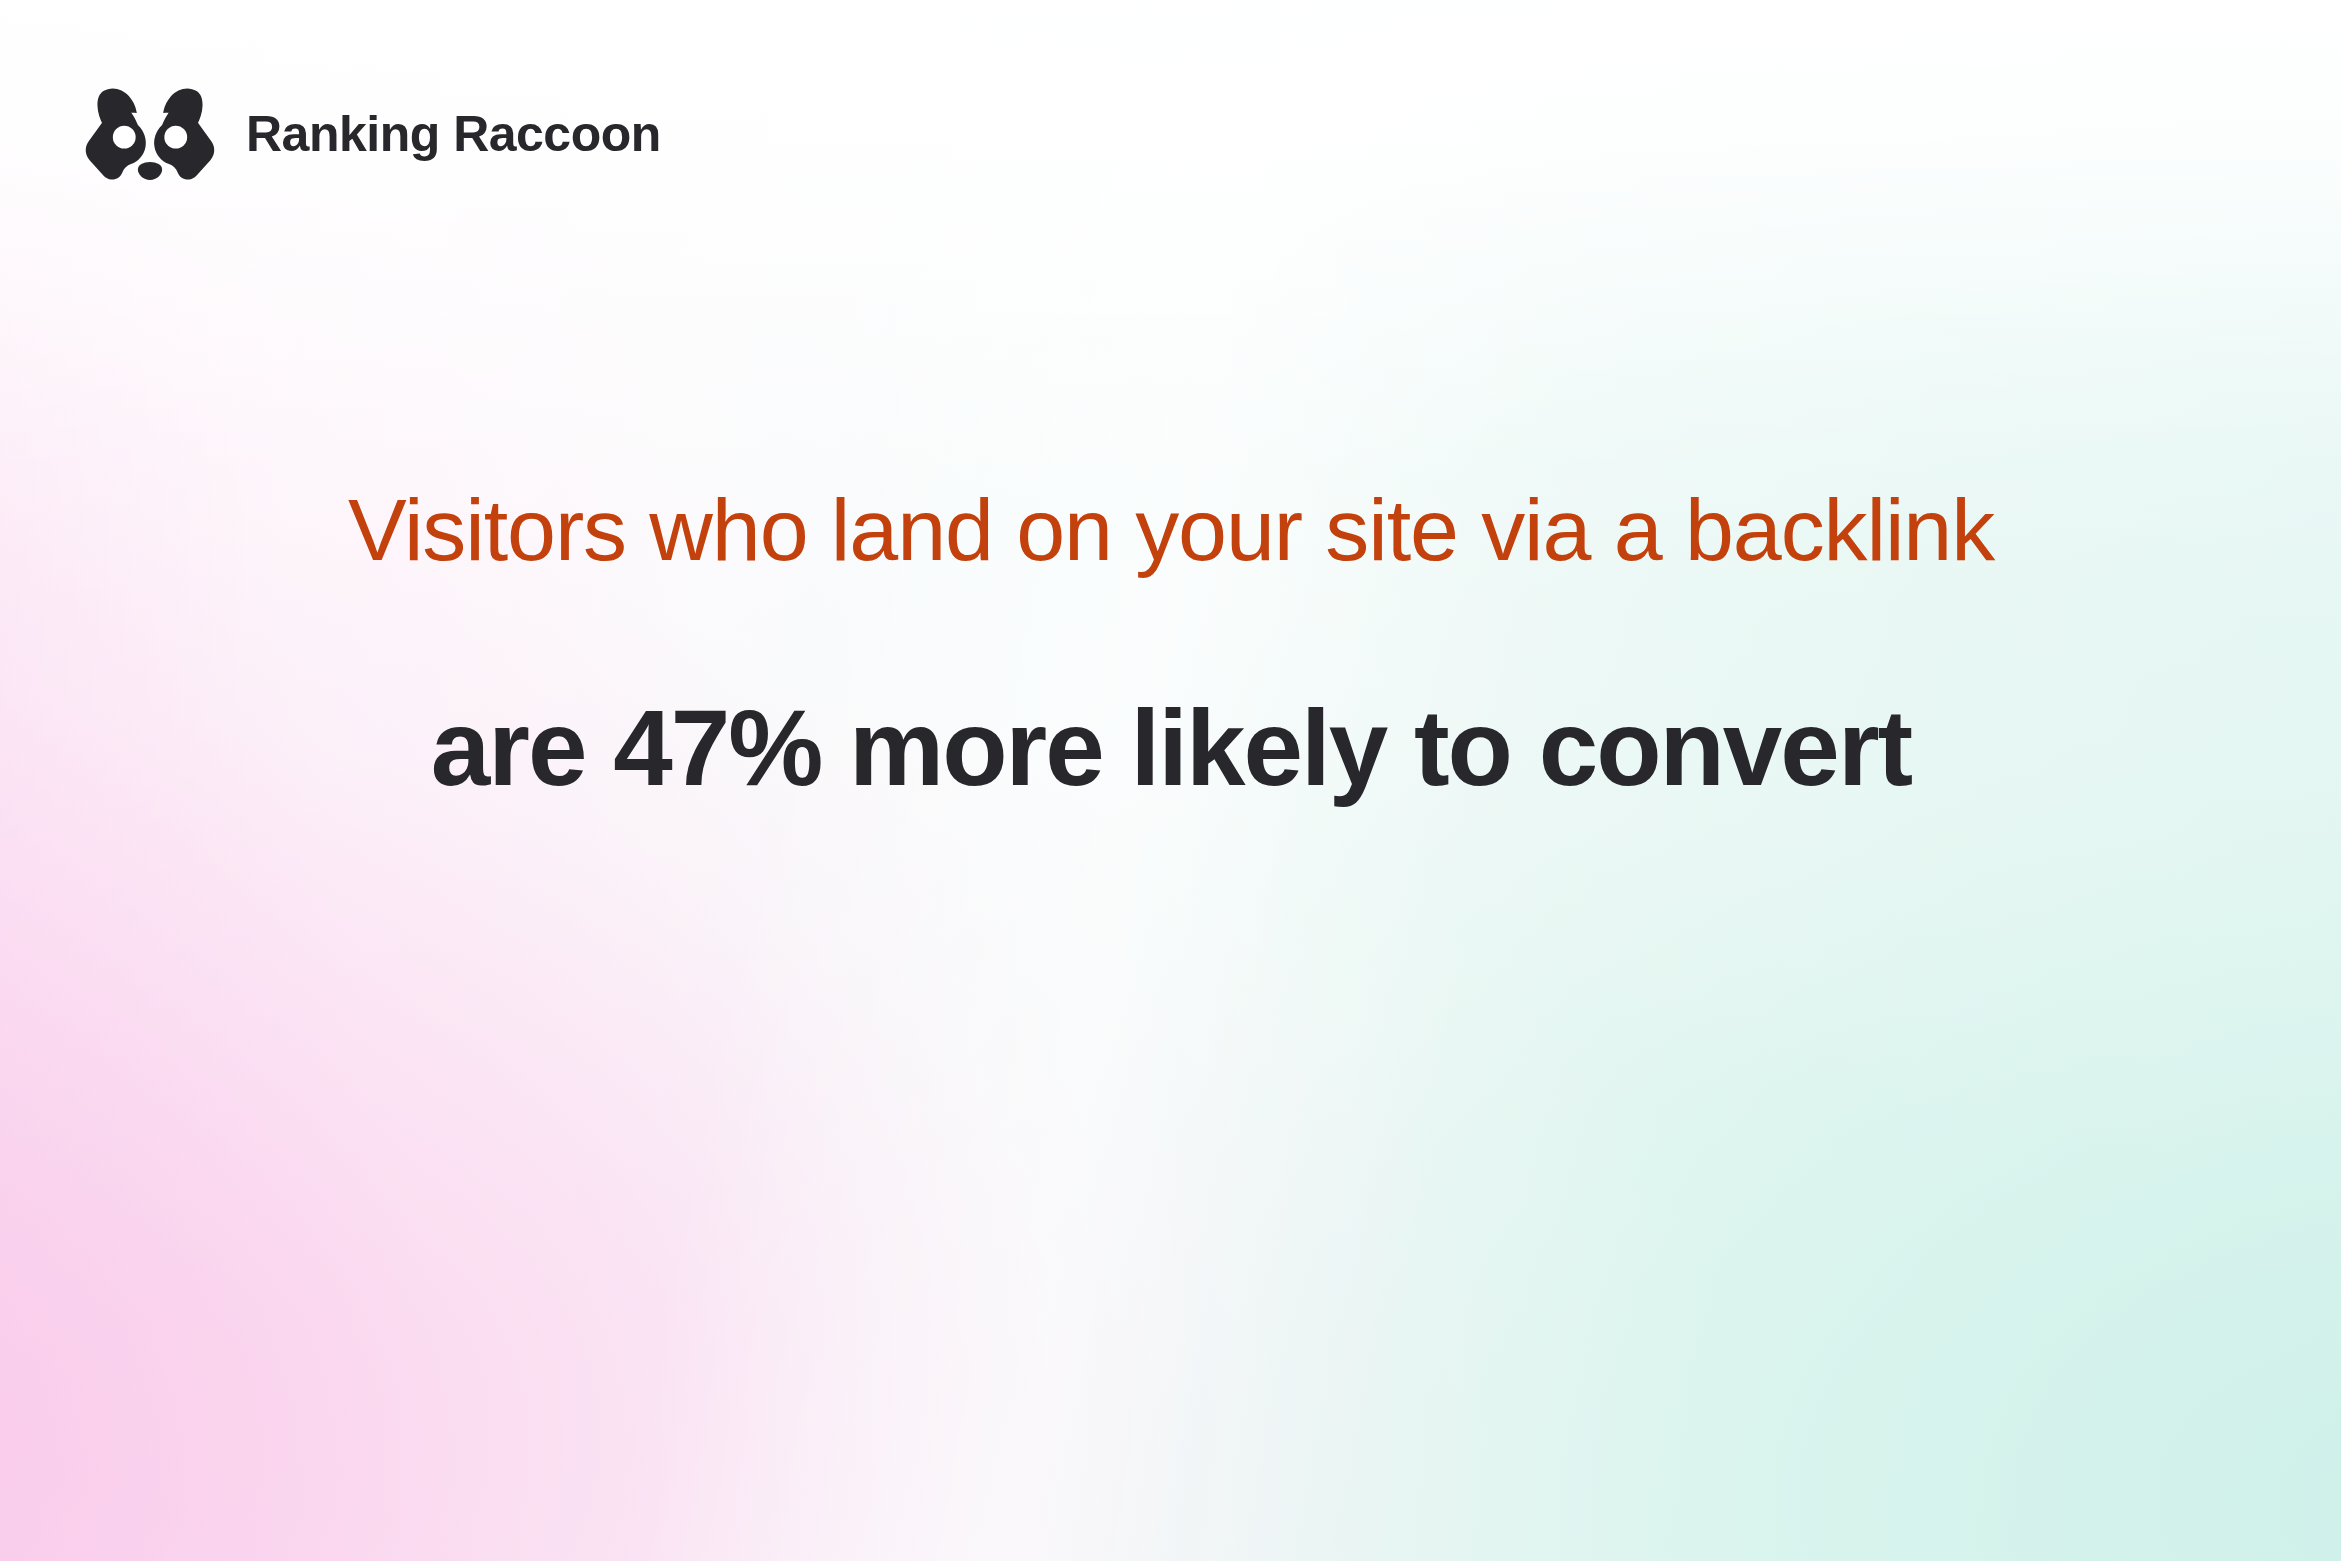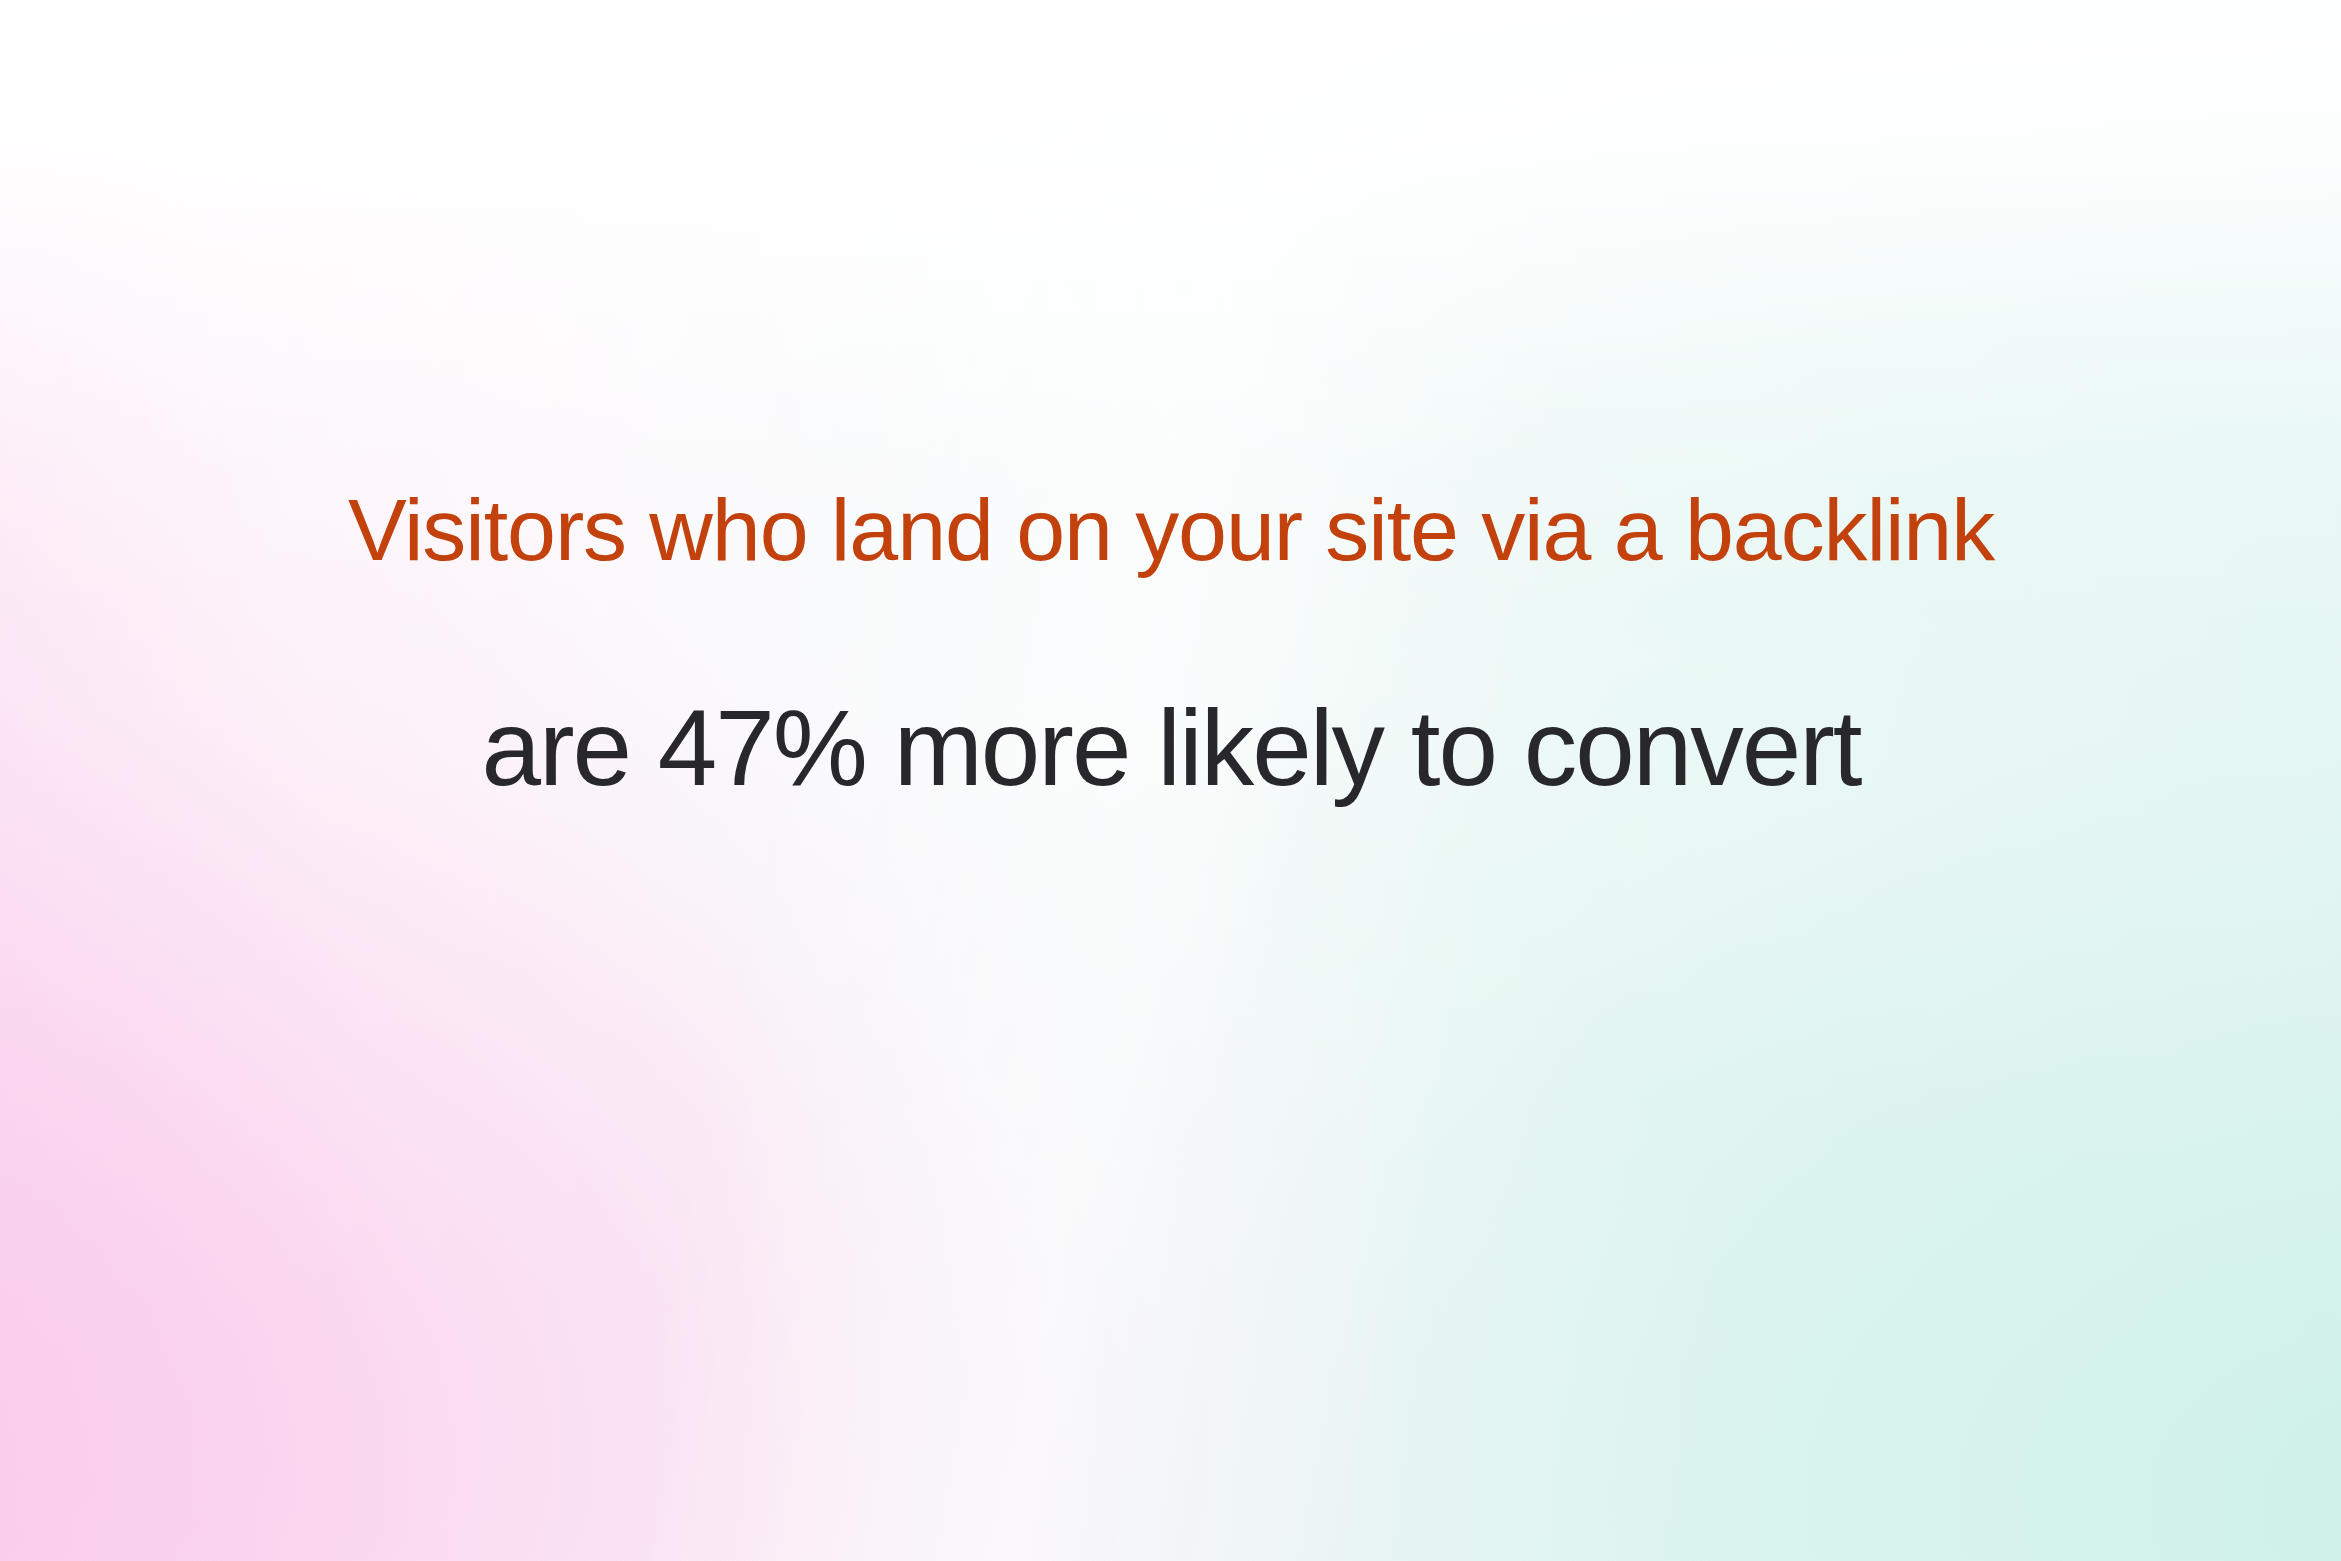--- a/index.html
+++ b/index.html
@@ -134,21 +134,21 @@
     font-weight: 400;
     letter-spacing: -1.1px;
     color: #c2410c;
     line-height: 1.15;
     margin: 0;
     white-space: nowrap;
   }
   #headline-line-2 {
     font-family: "Liberation Sans", sans-serif;
     font-size: 107px;
-    font-weight: 400;
+    font-weight: 700;
     letter-spacing: -2px;
     color: #28282c;
     line-height: 1.15;
     margin: 0;
     margin-top: 107px;
     white-space: nowrap;
   }
 </style>
 </head>
 <body>
@@ -156,20 +156,81 @@
 <div id="poster">
 
   <div class="bg-layer bg-base"></div>
   <div class="bg-layer bg-mint"></div>
   <div class="bg-layer bg-mint-top"></div>
   <div class="bg-layer bg-pink"></div>
   <div class="bg-layer bg-pink-sweep"></div>
   <div class="bg-layer bg-sheen"></div>
   <div class="bg-layer bg-white-top"></div>
 
+  <div id="brand">
+    <svg id="brand-mark" viewBox="0 0 148 104" xmlns="http://www.w3.org/2000/svg" aria-hidden="true">
+      <g fill="#28282c">
+
+        <path d="M22.5 4.5
+                 C 31.5 -1.2 43.5 1.8 50.8 10.2
+                 C 56.4 16.6 58.6 23.4 59.4 28.8
+                 C 50.5 27.6 40.2 29.4 31.6 34.2
+                 C 28.0 36.2 24.6 38.8 21.8 41.7
+                 C 18.6 35.6 16.2 28.2 15.9 21.0
+                 C 15.6 13.6 17.6 7.6 22.5 4.5 Z"></path>
+
+        <path d="M125.5 4.5
+                 C 116.5 -1.2 104.5 1.8 97.2 10.2
+                 C 91.6 16.6 89.4 23.4 88.6 28.8
+                 C 97.5 27.6 107.8 29.4 116.4 34.2
+                 C 120.0 36.2 123.4 38.8 126.2 41.7
+                 C 129.4 35.6 131.8 28.2 132.1 21.0
+                 C 132.4 13.6 130.4 7.6 125.5 4.5 Z"></path>
+
+        <path d="M60.6 42.0
+                 C 67.4 48.6 70.6 57.6 69.0 66.3
+                 C 67.4 75.1 61.2 82.3 53.0 85.3
+                 C 48.6 86.9 45.1 90.2 43.4 94.5
+                 C 41.4 99.6 36.5 102.8 31.1 102.3
+                 C 27.9 102.0 24.9 100.5 22.7 98.1
+                 L 7.2 81.0
+                 C 2.0 75.3 1.5 66.7 6.0 60.4
+                 L 28.3 29.4
+                 C 31.4 25.1 36.4 22.6 41.7 22.8
+                 C 47.0 23.0 51.8 25.8 54.6 30.3
+                 C 56.2 32.9 58.2 35.9 60.6 42.0 Z"></path>
+
+        <path d="M87.4 42.0
+                 C 80.6 48.6 77.4 57.6 79.0 66.3
+                 C 80.6 75.1 86.8 82.3 95.0 85.3
+                 C 99.4 86.9 102.9 90.2 104.6 94.5
+                 C 106.6 99.6 111.5 102.8 116.9 102.3
+                 C 120.1 102.0 123.1 100.5 125.3 98.1
+                 L 140.8 81.0
+                 C 146.0 75.3 146.5 66.7 142.0 60.4
+                 L 119.7 29.4
+                 C 116.6 25.1 111.6 22.6 106.3 22.8
+                 C 101.0 23.0 96.2 25.8 93.4 30.3
+                 C 91.8 32.9 89.8 35.9 87.4 42.0 Z"></path>
+
+        <path d="M74.0 83.0
+                 C 81.4 83.0 87.4 86.2 87.4 91.2
+                 C 87.4 97.0 81.4 102.8 74.0 102.8
+                 C 66.6 102.8 60.6 97.0 60.6 91.2
+                 C 60.6 86.2 66.6 83.0 74.0 83.0 Z"></path>
+      </g>
+      <g fill="#ffffff">
+
+        <ellipse cx="45.5" cy="55.5" rx="12.6" ry="12.6"></ellipse>
+
+        <ellipse cx="102.5" cy="55.5" rx="12.6" ry="12.6"></ellipse>
+      </g>
+    </svg>
+    <div id="brand-name">Ranking Raccoon</div>
+  </div>
 
   <div id="headline">
     <p id="headline-line-1">Visitors who land on your site via a backlink</p>
     <p id="headline-line-2">are 47% more likely to convert</p>
   </div>
 
 </div>
 
 
 </body></html>

